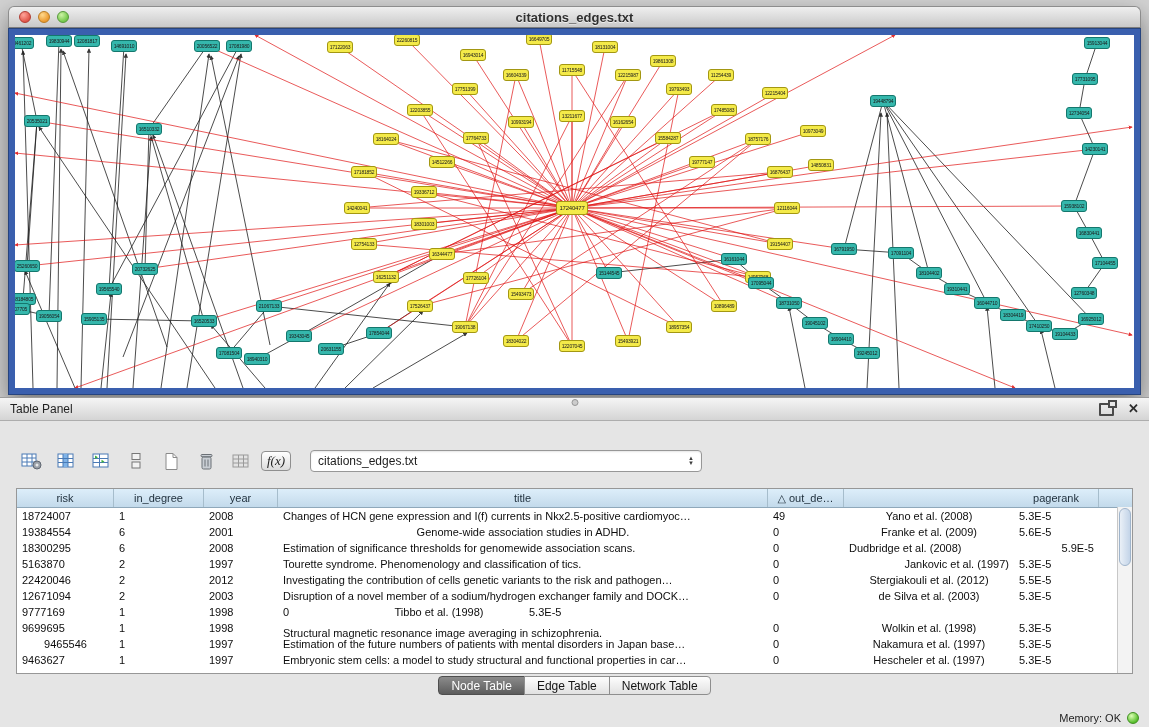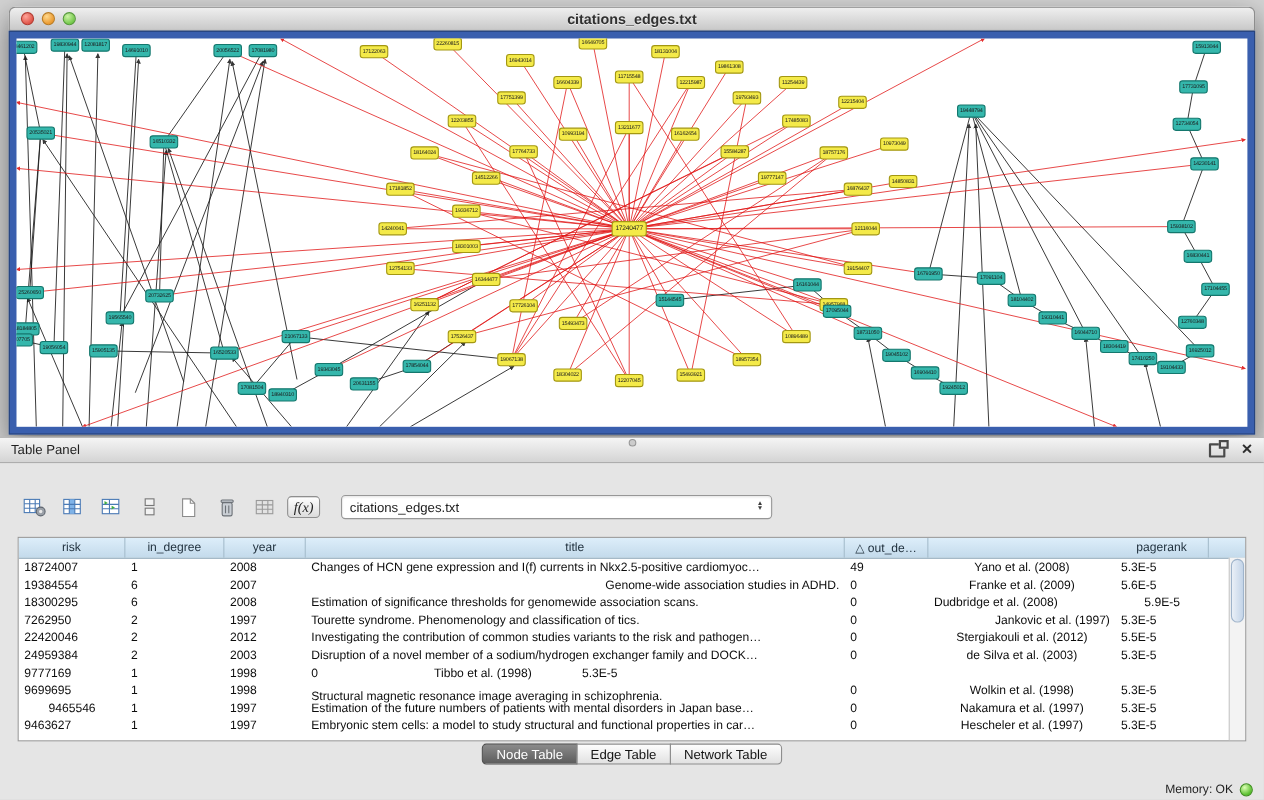--- a/index.html
+++ b/index.html
@@ -444,55 +444,55 @@
             <div class="td" style="width: 90px; text-align: left;">1</div>
             <div class="td" style="width: 74px; text-align: left;">2008</div>
             <div class="td" style="width: 490px; text-align: left;">Changes of HCN gene expression and I(f) currents in Nkx2.5-positive cardiomyoc…</div>
             <div class="td" style="width: 76px; text-align: left;">49</div>
             <div class="td" style="width: 170px; text-align: center;">Yano et al. (2008)</div>
             <div class="td" style="width: 85px; text-align: left;">5.3E-5</div>
           </div>
           <div class="tr">
             <div class="td" style="width: 97px; text-align: left;">19384554</div>
             <div class="td" style="width: 90px; text-align: left;">6</div>
-            <div class="td" style="width: 74px; text-align: left;">2007</div>
-            <div class="td" style="width: 490px; text-align: right;">Genome-wide association studies in ADHD.</div>
+            <div class="td" style="width: 74px; text-align: left;">2001</div>
+            <div class="td" style="width: 490px; text-align: center;">Genome-wide association studies in ADHD.</div>
             <div class="td" style="width: 76px; text-align: left;">0</div>
             <div class="td" style="width: 170px; text-align: center;">Franke et al. (2009)</div>
             <div class="td" style="width: 85px; text-align: left;">5.6E-5</div>
           </div>
           <div class="tr">
             <div class="td" style="width: 97px; text-align: left;">18300295</div>
             <div class="td" style="width: 90px; text-align: left;">6</div>
             <div class="td" style="width: 74px; text-align: left;">2008</div>
             <div class="td" style="width: 490px; text-align: left;">Estimation of significance thresholds for genomewide association scans.</div>
             <div class="td" style="width: 76px; text-align: left;">0</div>
             <div class="td" style="width: 170px; text-align: left;">Dudbridge et al. (2008)</div>
-            <div class="td" style="width: 85px; text-align: center;">5.9E-5</div>
-          </div>
-          <div class="tr">
-            <div class="td" style="width: 97px; text-align: left;">7262950</div>
+            <div class="td" style="width: 85px; text-align: right;">5.9E-5</div>
+          </div>
+          <div class="tr">
+            <div class="td" style="width: 97px; text-align: left;">5163870</div>
             <div class="td" style="width: 90px; text-align: left;">2</div>
             <div class="td" style="width: 74px; text-align: left;">1997</div>
             <div class="td" style="width: 490px; text-align: left;">Tourette syndrome. Phenomenology and classification of tics.</div>
             <div class="td" style="width: 76px; text-align: left;">0</div>
             <div class="td" style="width: 170px; text-align: right;">Jankovic et al. (1997)</div>
             <div class="td" style="width: 85px; text-align: left;">5.3E-5</div>
           </div>
           <div class="tr">
             <div class="td" style="width: 97px; text-align: left;">22420046</div>
             <div class="td" style="width: 90px; text-align: left;">2</div>
             <div class="td" style="width: 74px; text-align: left;">2012</div>
-            <div class="td" style="width: 490px; text-align: left;">Investigating the contribution of common studies variants to the risk and pathogen…</div>
+            <div class="td" style="width: 490px; text-align: left;">Investigating the contribution of cells genetic variants to the risk and pathogen…</div>
             <div class="td" style="width: 76px; text-align: left;">0</div>
             <div class="td" style="width: 170px; text-align: center;">Stergiakouli et al. (2012)</div>
             <div class="td" style="width: 85px; text-align: left;">5.5E-5</div>
           </div>
           <div class="tr">
-            <div class="td" style="width: 97px; text-align: left;">24959384</div>
+            <div class="td" style="width: 97px; text-align: left;">12671094</div>
             <div class="td" style="width: 90px; text-align: left;">2</div>
             <div class="td" style="width: 74px; text-align: left;">2003</div>
             <div class="td" style="width: 490px; text-align: left;">Disruption of a novel member of a sodium/hydrogen exchanger family and DOCK…</div>
             <div class="td" style="width: 76px; text-align: left;">0</div>
             <div class="td" style="width: 170px; text-align: center;">de Silva et al. (2003)</div>
             <div class="td" style="width: 85px; text-align: left;">5.3E-5</div>
           </div>
           <div class="tr">
             <div class="td" style="width: 97px; text-align: left;">9777169</div>
             <div class="td" style="width: 90px; text-align: left;">1</div>

